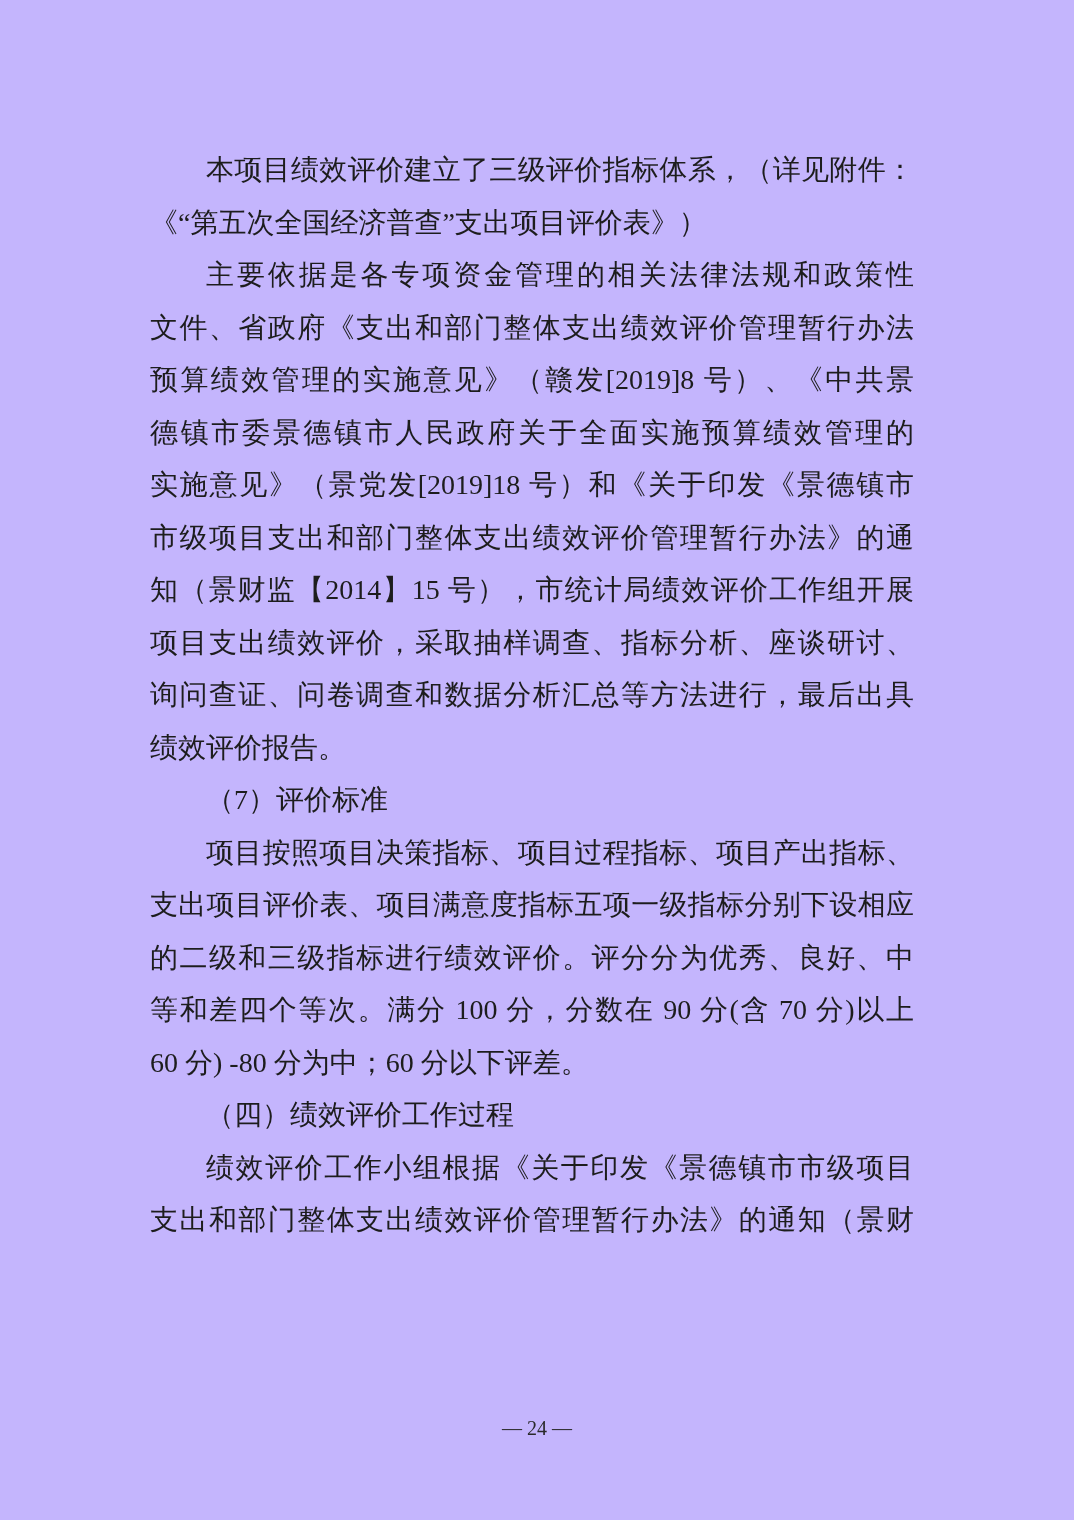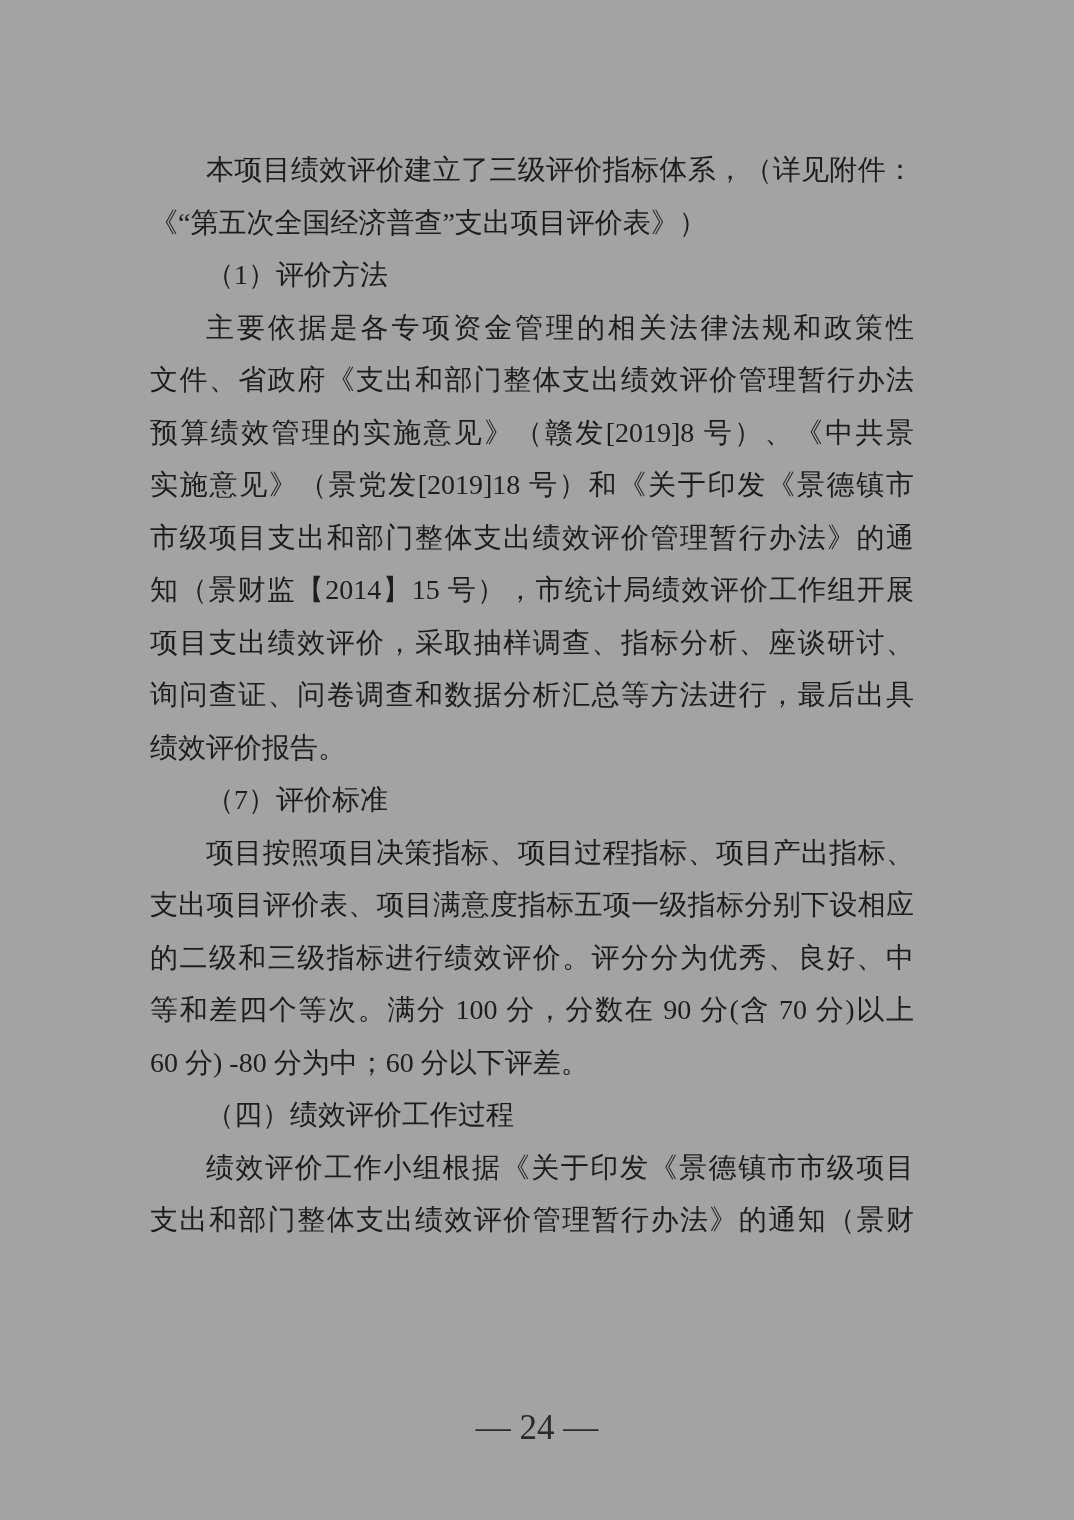--- a/index.html
+++ b/index.html
@@ -4,21 +4,21 @@
 <style>
   html, body {
     margin: 0;
     padding: 0;
     background: #ffffff;
   }
   .page {
     position: relative;
     width: 1074px;
     height: 1520px;
-    background: #a3a3a3;
+    background: #c4b5fd;
     overflow: hidden;
     font-family: "Liberation Serif", "DejaVu Serif", serif;
     color: #1d1d1d;
   }
   .body-text {
     position: absolute;
     left: 150px;
     top: 144px;
     width: 764px;
     font-size: 28px;
@@ -34,37 +34,37 @@
   .line.justify {
     text-align: justify;
     text-align-last: justify;
   }
   .footer {
     position: absolute;
     top: 1408px;
     left: 0;
     width: 100%;
     text-align: center;
-    font-size: 35px;
+    font-size: 20px;
     line-height: 40px;
     color: #2a2a2a;
   }
 </style>
 </head>
 <body>
 
 <div class="page">
   <div class="body-text">
 
   <div class="line indent justify">本项目绩效评价建立了三级评价指标体系，（详见附件：</div>
       <div class="line">《“第五次全国经济普查”支出项目评价表》）</div>
-      <div class="line indent">（1）评价方法</div>
       <div class="line indent justify">主要依据是各专项资金管理的相关法律法规和政策性</div>
       <div class="line justify">文件、省政府《支出和部门整体支出绩效评价管理暂行办法</div>
       <div class="line justify">预算绩效管理的实施意见》（赣发[2019]8 号）、《中共景</div>
+      <div class="line justify">德镇市委景德镇市人民政府关于全面实施预算绩效管理的</div>
       <div class="line justify">实施意见》（景党发[2019]18 号）和《关于印发《景德镇市</div>
       <div class="line justify">市级项目支出和部门整体支出绩效评价管理暂行办法》的通</div>
       <div class="line justify">知（景财监【2014】15 号），市统计局绩效评价工作组开展</div>
       <div class="line justify">项目支出绩效评价，采取抽样调查、指标分析、座谈研讨、</div>
       <div class="line justify">询问查证、问卷调查和数据分析汇总等方法进行，最后出具</div>
       <div class="line">绩效评价报告。</div>
       <div class="line indent">（7）评价标准</div>
       <div class="line indent justify">项目按照项目决策指标、项目过程指标、项目产出指标、</div>
       <div class="line justify">支出项目评价表、项目满意度指标五项一级指标分别下设相应</div>
       <div class="line justify">的二级和三级指标进行绩效评价。评分分为优秀、良好、中</div>

